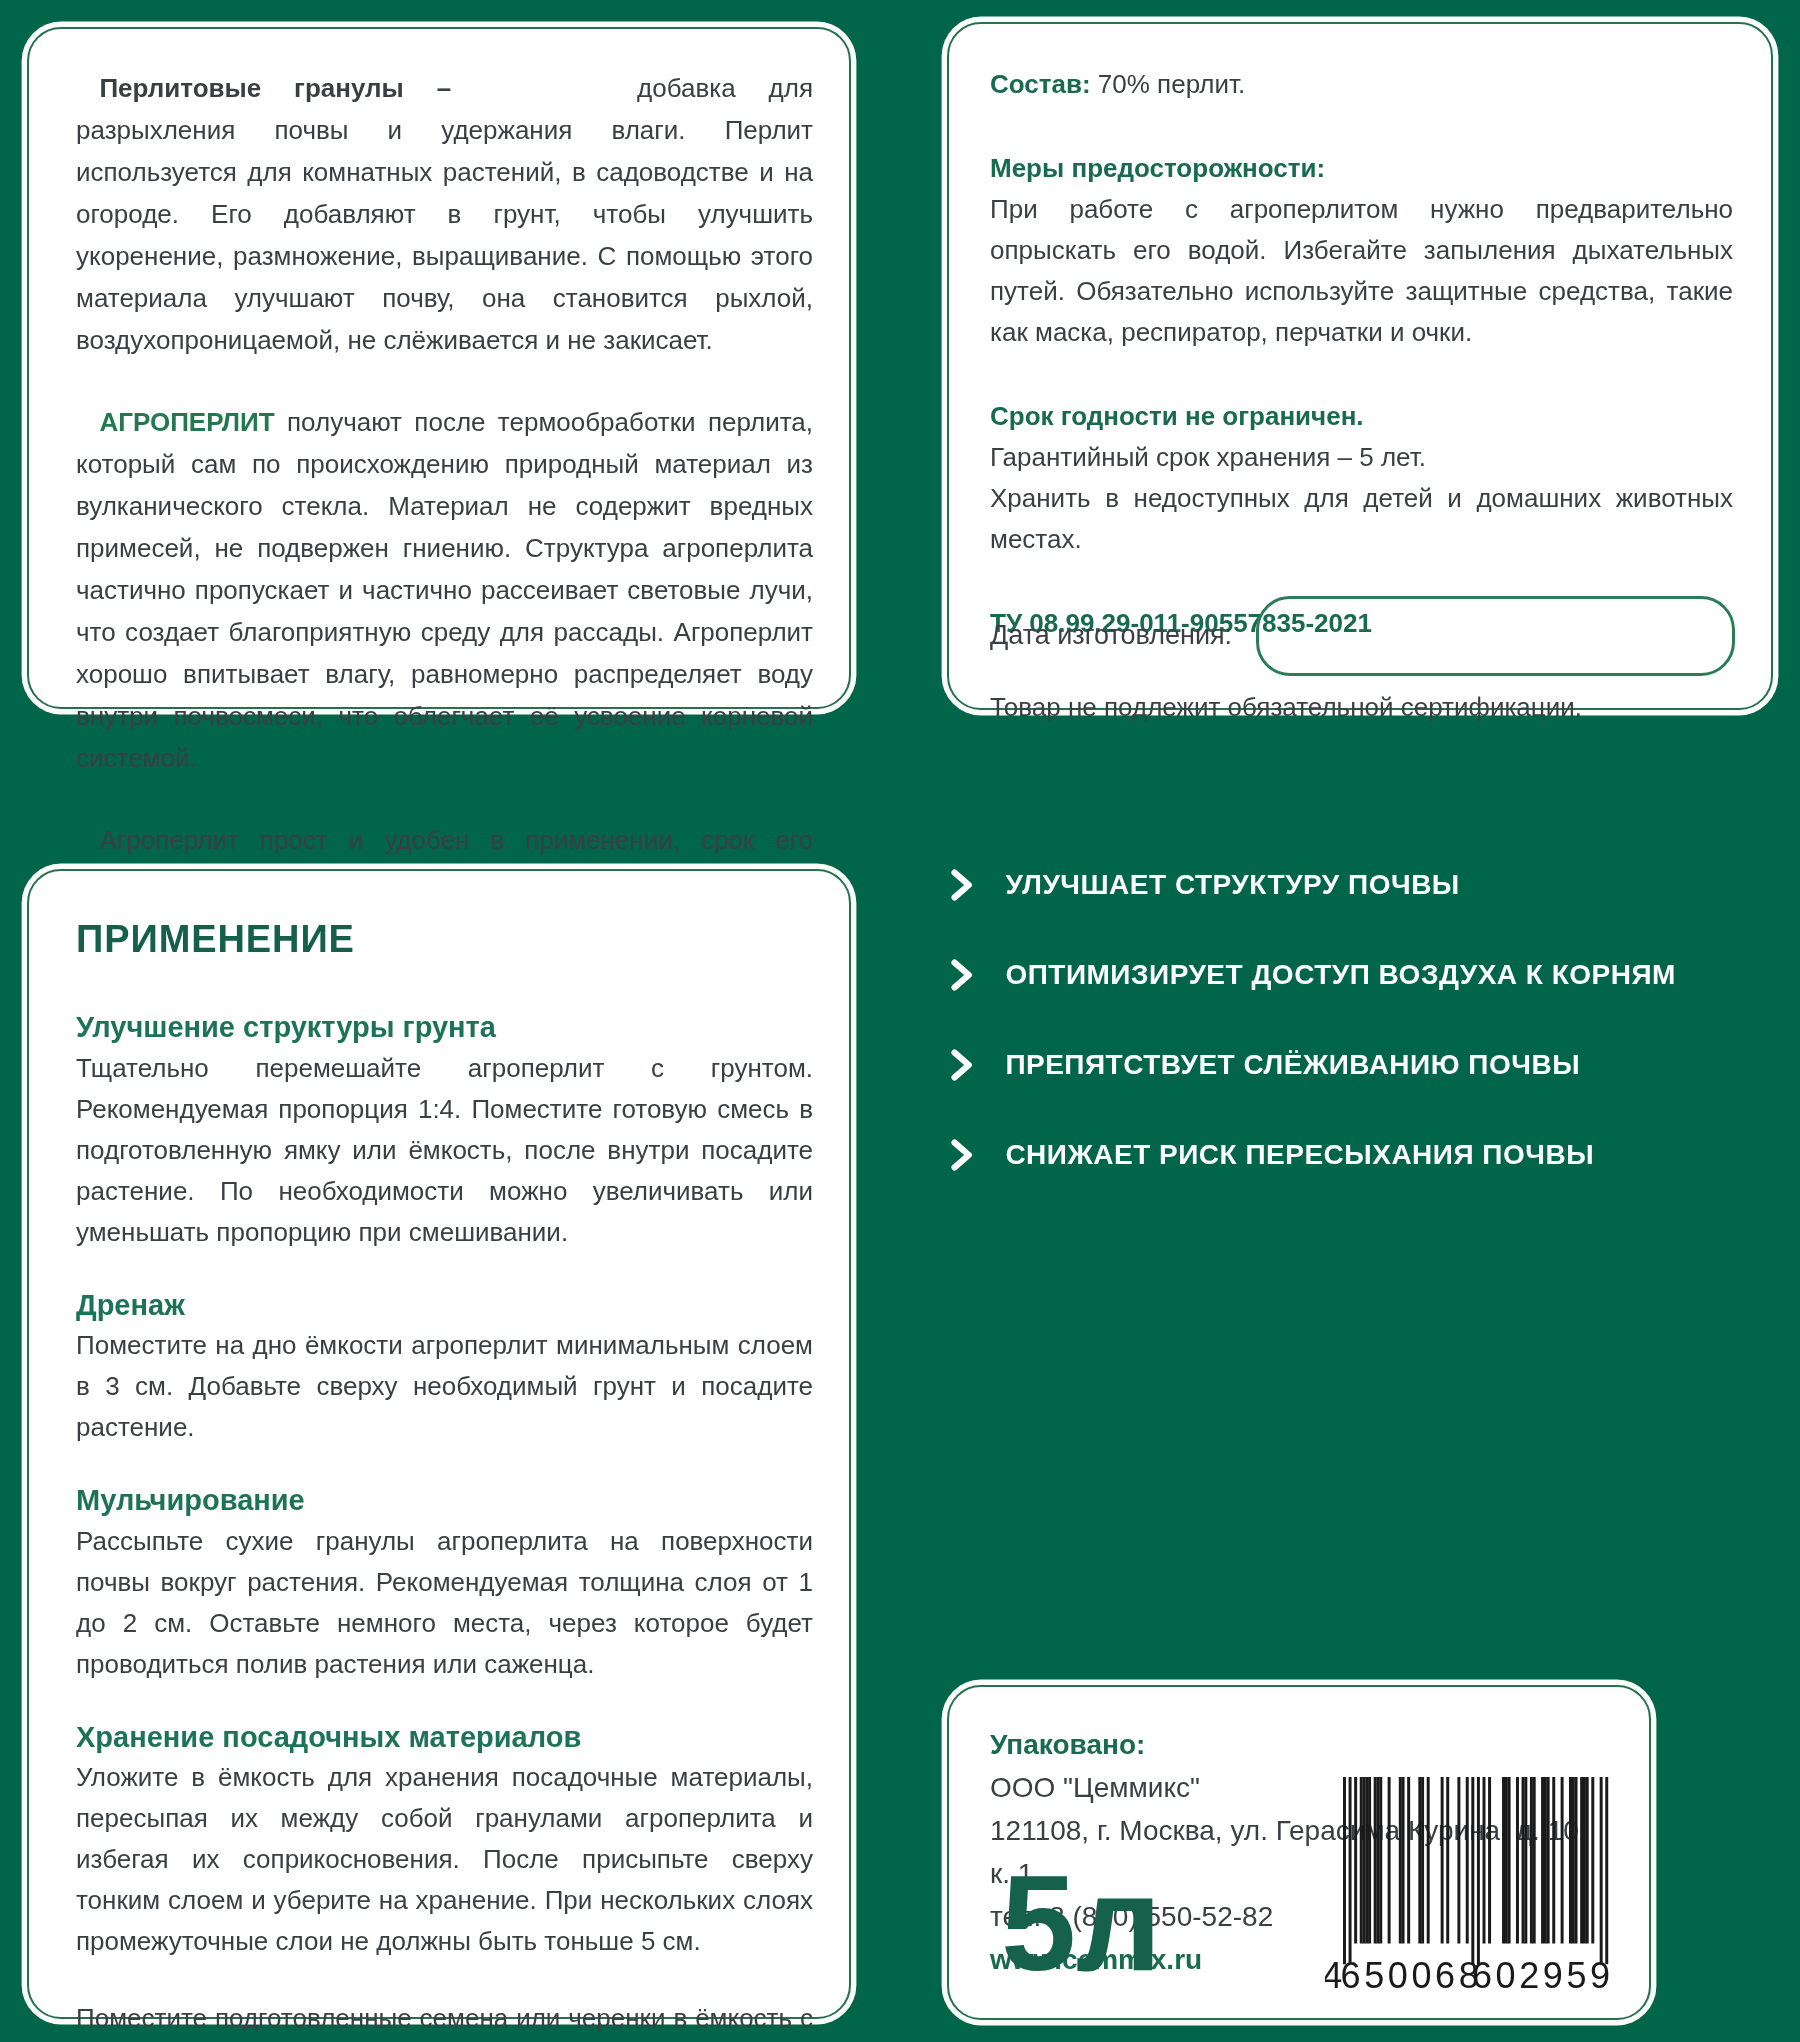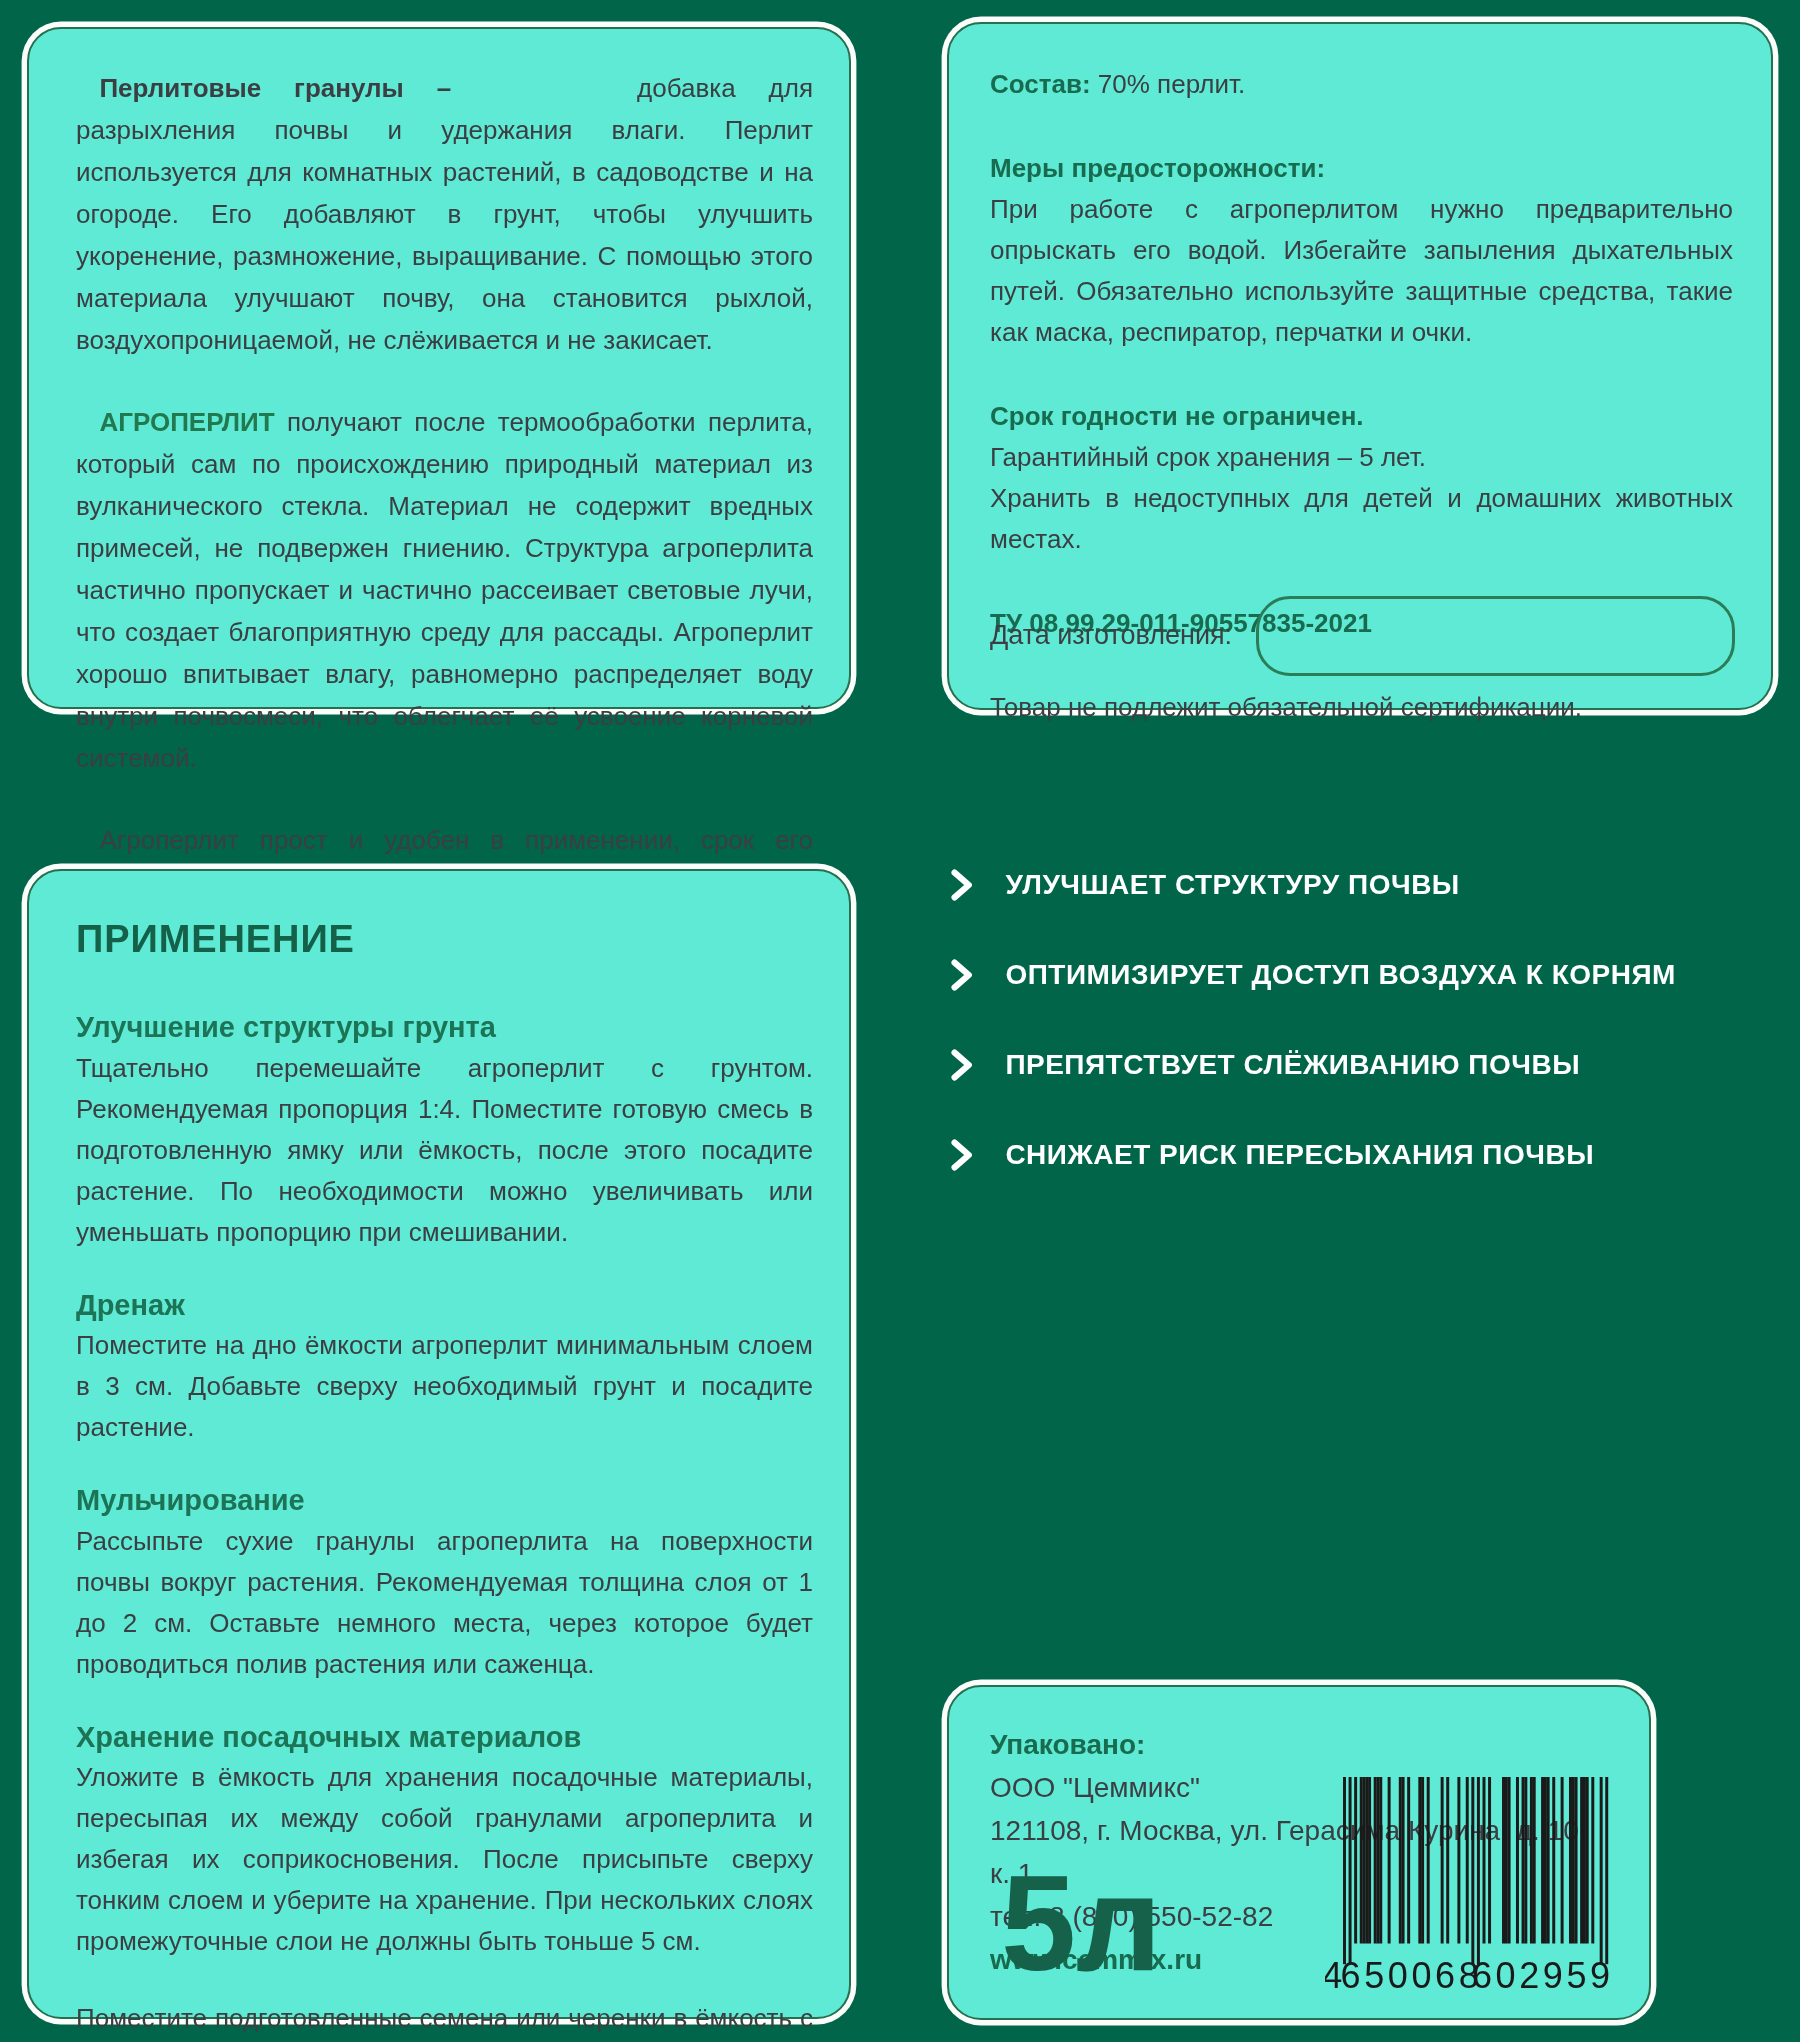--- a/index.html
+++ b/index.html
@@ -6,21 +6,21 @@
   .label{
     position:relative;
     width:1800px;height:2042px;
     background:#016549;
     font-family:"Liberation Sans","DejaVu Sans",sans-serif;
     color:#3b3e42;
     overflow:hidden;
   }
   .panel{
     position:absolute;
-    background:#5eead4;
+    background:#ffffff;
     border:2.7px solid #26704f;
     border-radius:34px;
     box-shadow:0 0 0 5.4px #fbfdfb;
     box-sizing:border-box;
   }
   
   .panel-intro{left:27px;top:27px;width:824px;height:682px;padding:38px 36px 0 47px;}
   .panel-intro p{
     margin:0 0 40px 0;
     font-size:26px;line-height:42px;
@@ -140,21 +140,21 @@
         </svg>
       <span>СНИЖАЕТ РИСК ПЕРЕСЫХАНИЯ ПОЧВЫ</span>
     </div>
   </div>
 
   <div class="panel panel-apply">
     <h2 class="apply-title">ПРИМЕНЕНИЕ</h2>
 
     <div class="section">
       <h3>Улучшение структуры грунта</h3>
-      <p>Тщательно перемешайте агроперлит с грунтом. Рекомендуемая пропорция 1:4. Поместите готовую смесь в подготовленную ямку или ёмкость, после этого посадите растение. По необходимости можно увеличивать или уменьшать пропорцию при смешивании.</p>
+      <p>Тщательно перемешайте агроперлит с грунтом. Рекомендуемая пропорция 1:4. Поместите готовую смесь в подготовленную ямку или ёмкость, после внутри посадите растение. По необходимости можно увеличивать или уменьшать пропорцию при смешивании.</p>
     </div>
     <div class="section">
       <h3>Дренаж</h3>
       <p>Поместите на дно ёмкости агроперлит минимальным слоем в 3 см. Добавьте сверху необходимый грунт и посадите растение.</p>
     </div>
     <div class="section">
       <h3>Мульчирование</h3>
       <p>Рассыпьте сухие гранулы агроперлита на поверхности почвы вокруг растения. Рекомендуемая толщина слоя от 1 до 2 см. Оставьте немного места, через которое будет проводиться полив растения или саженца.</p>
     </div>
     <div class="section">

